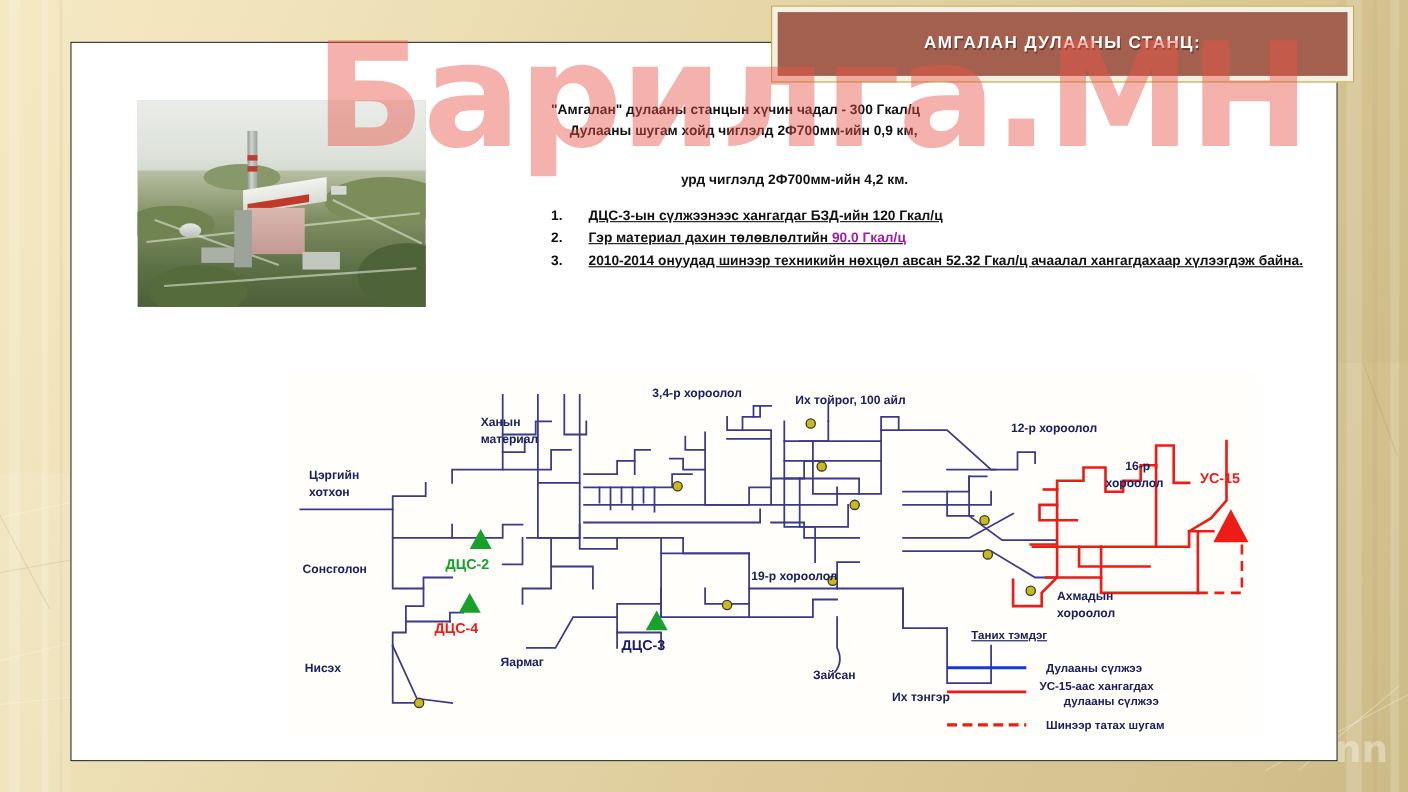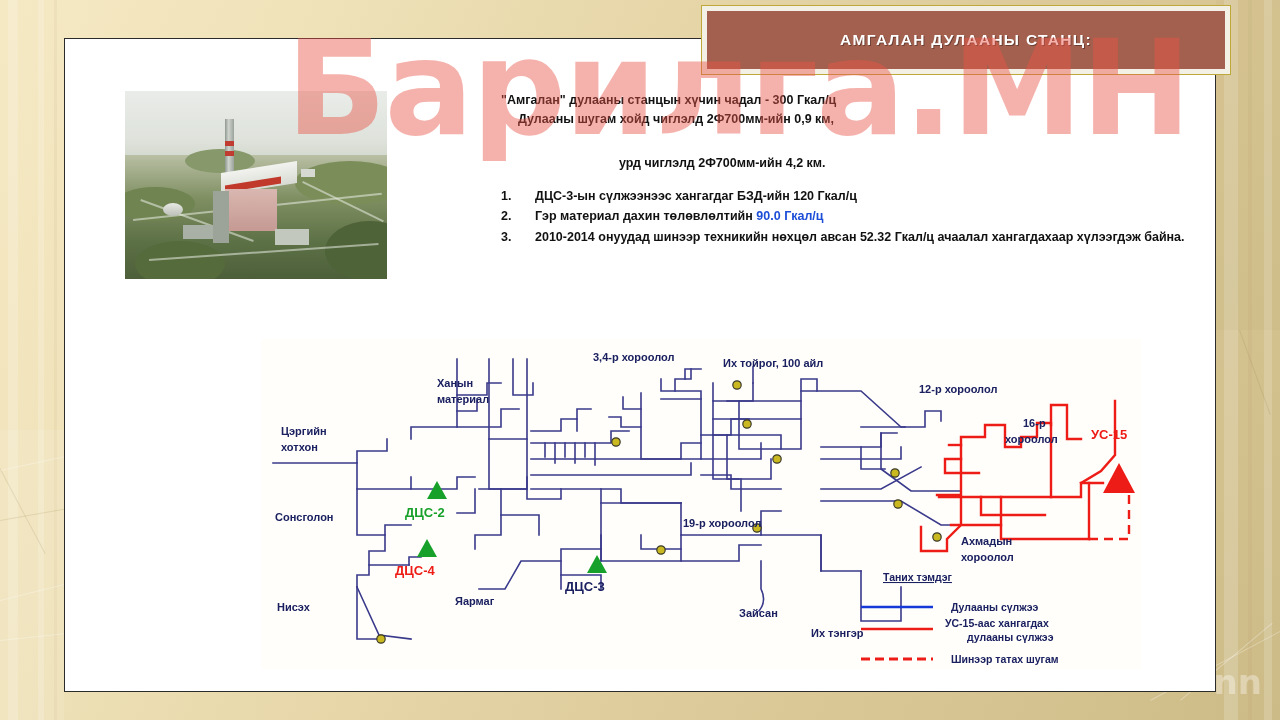--- a/index.html
+++ b/index.html
@@ -82,22 +82,22 @@
   #textblock{position:absolute;left:436px;top:52px;width:690px;z-index:20;
      font-size:12.5px;color:#111;line-height:1.5;font-weight:bold;}
   #textblock .l1{white-space:nowrap;}
   #textblock .l2{white-space:nowrap;margin-left:17px;}
   #textblock .l3{white-space:nowrap;padding-left:118px;margin-top:25px;}
   #textblock .spacer{height:15px;}
   #textblock .intro{margin-bottom:3px;}
   #textblock ol{margin:0;padding:0;list-style:none;}
   #textblock li{display:flex;margin-bottom:2px;line-height:1.45;}
   #textblock li .num{width:34px;flex:0 0 34px;}
-  #textblock li .body{flex:1;}
-  .red{color:#1d4ed8;}
+  #textblock li .body{flex:1;text-decoration:underline;}
+  .red{color:#a21caf;}
 
   
   #map{
     position:absolute;left:196px;top:300px;width:880px;height:330px;
     background:#fffefa;z-index:15;
   }
   #map svg{display:block;width:880px;height:330px;}
   .mlabel{font-family:"Liberation Sans",sans-serif;font-weight:bold;
      font-size:11px;fill:#1a2060;}
   .mgreen{fill:#17a12a;}

